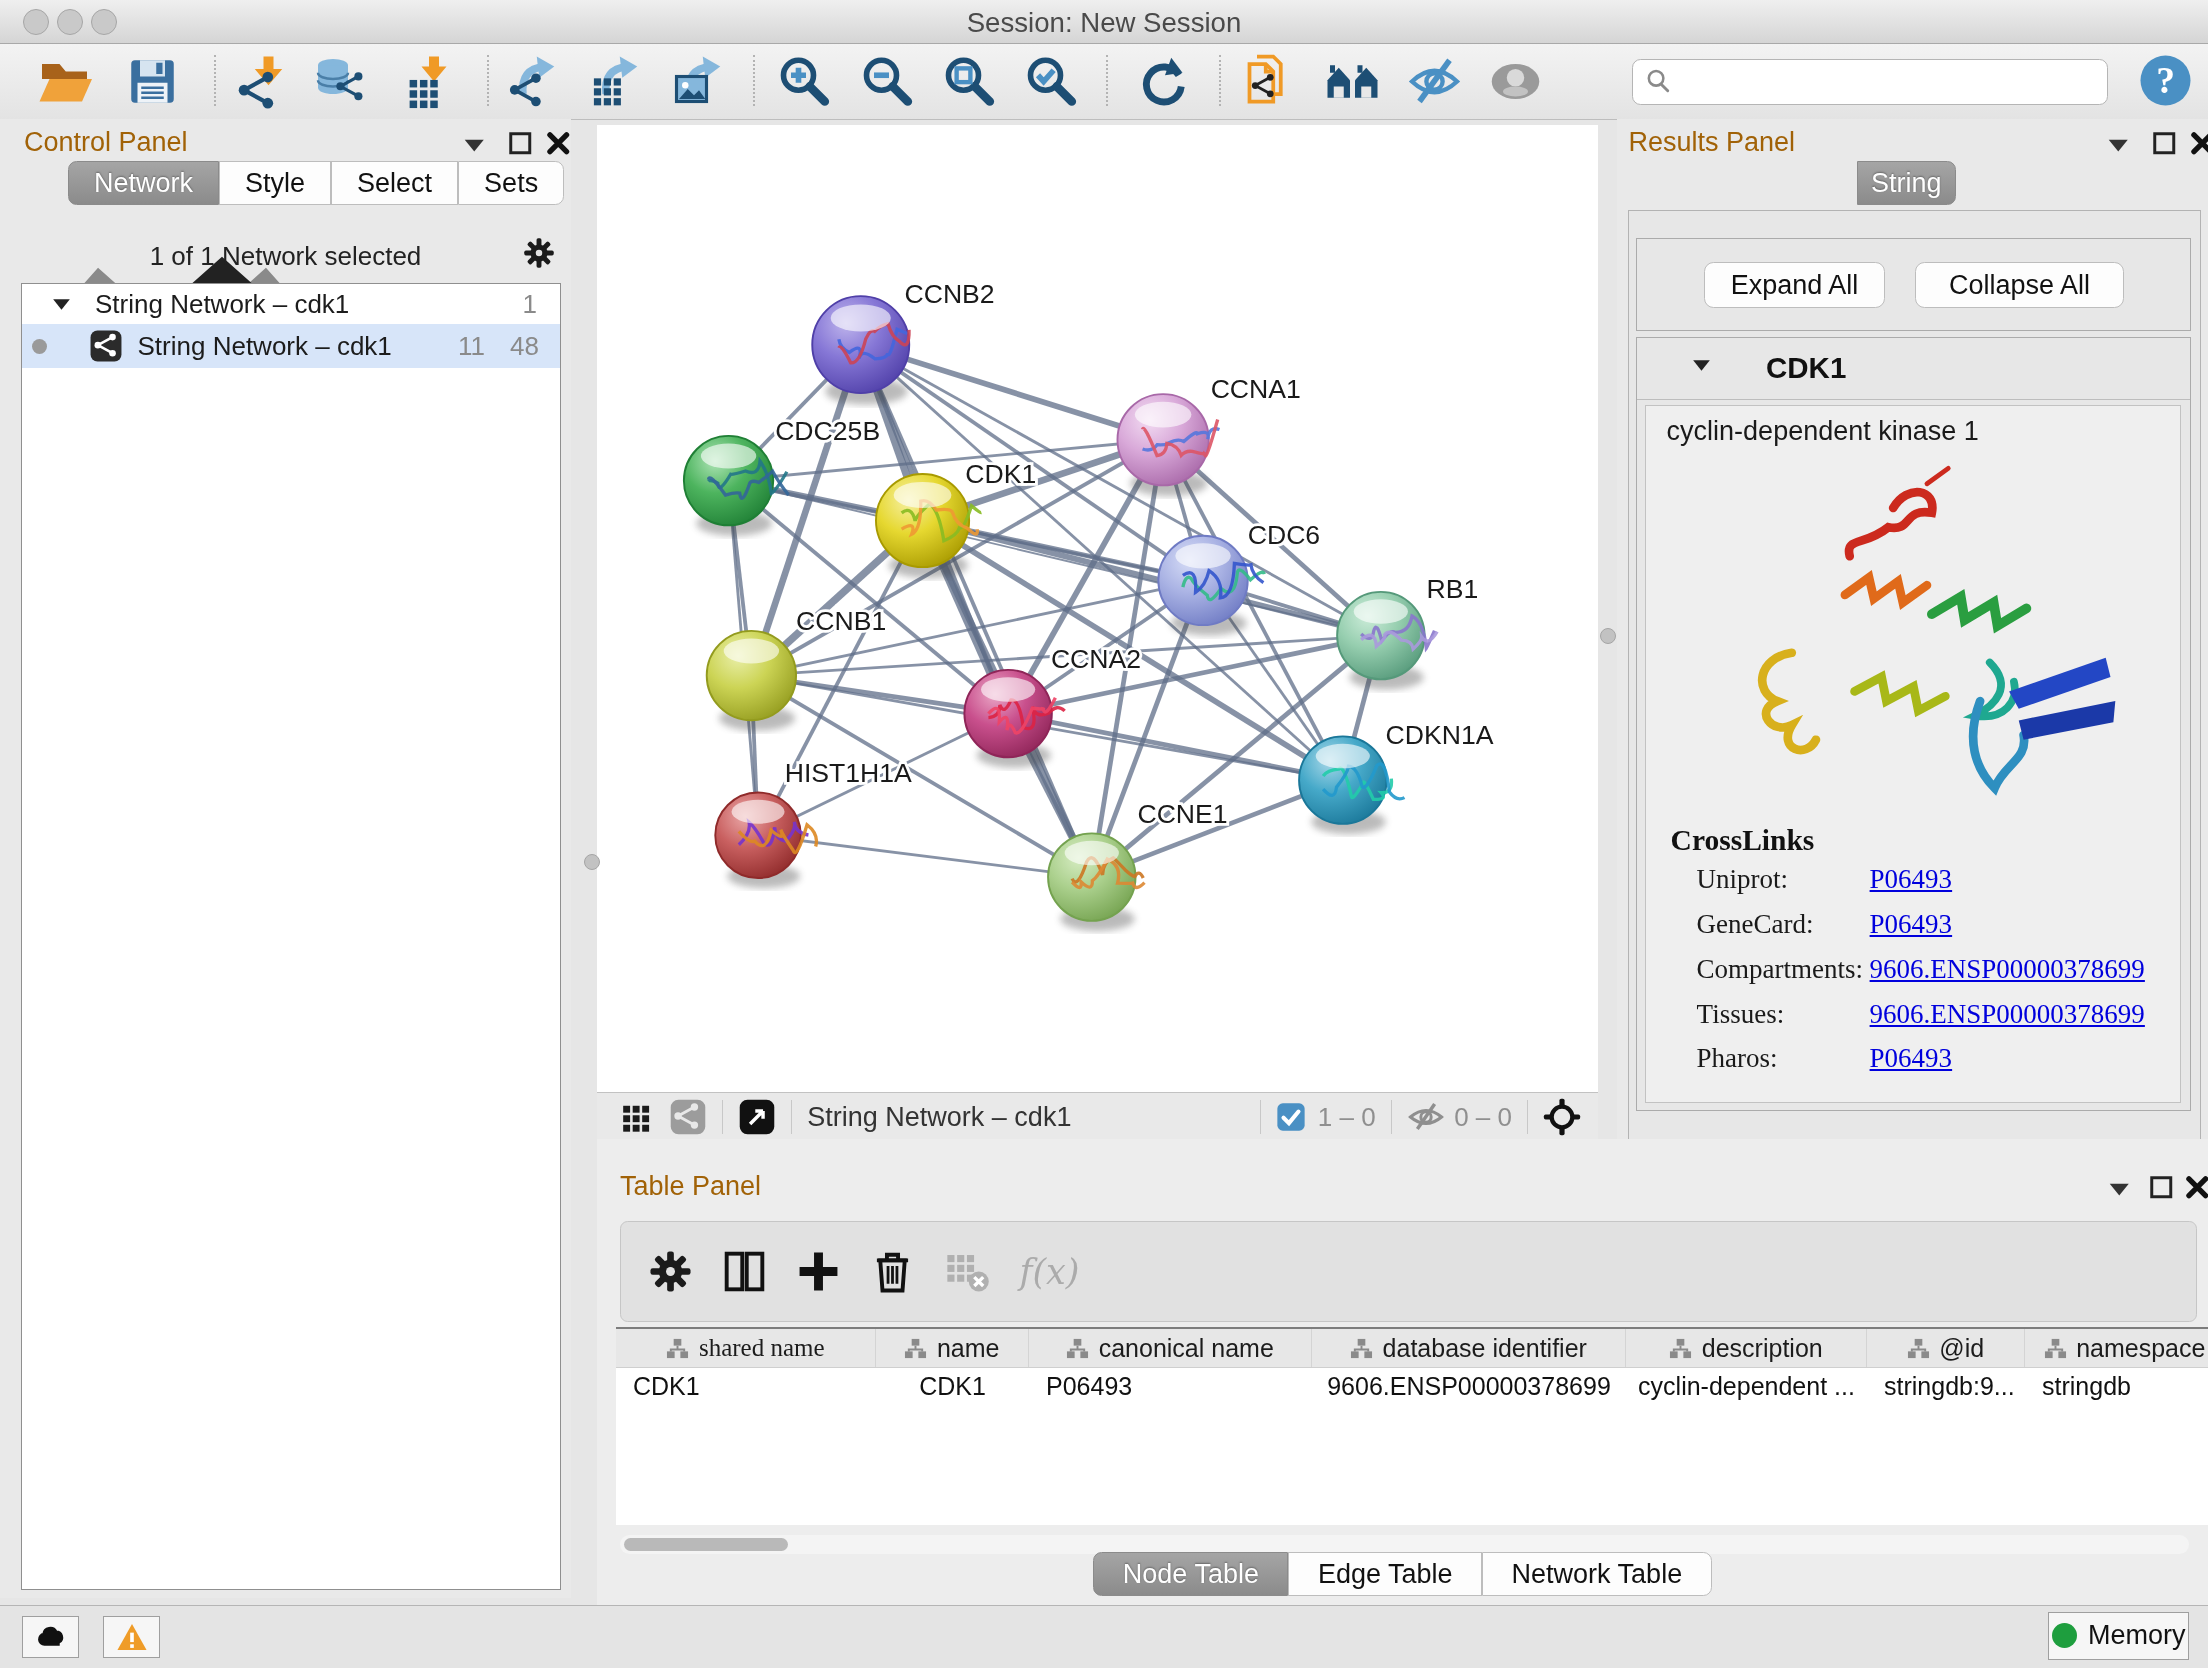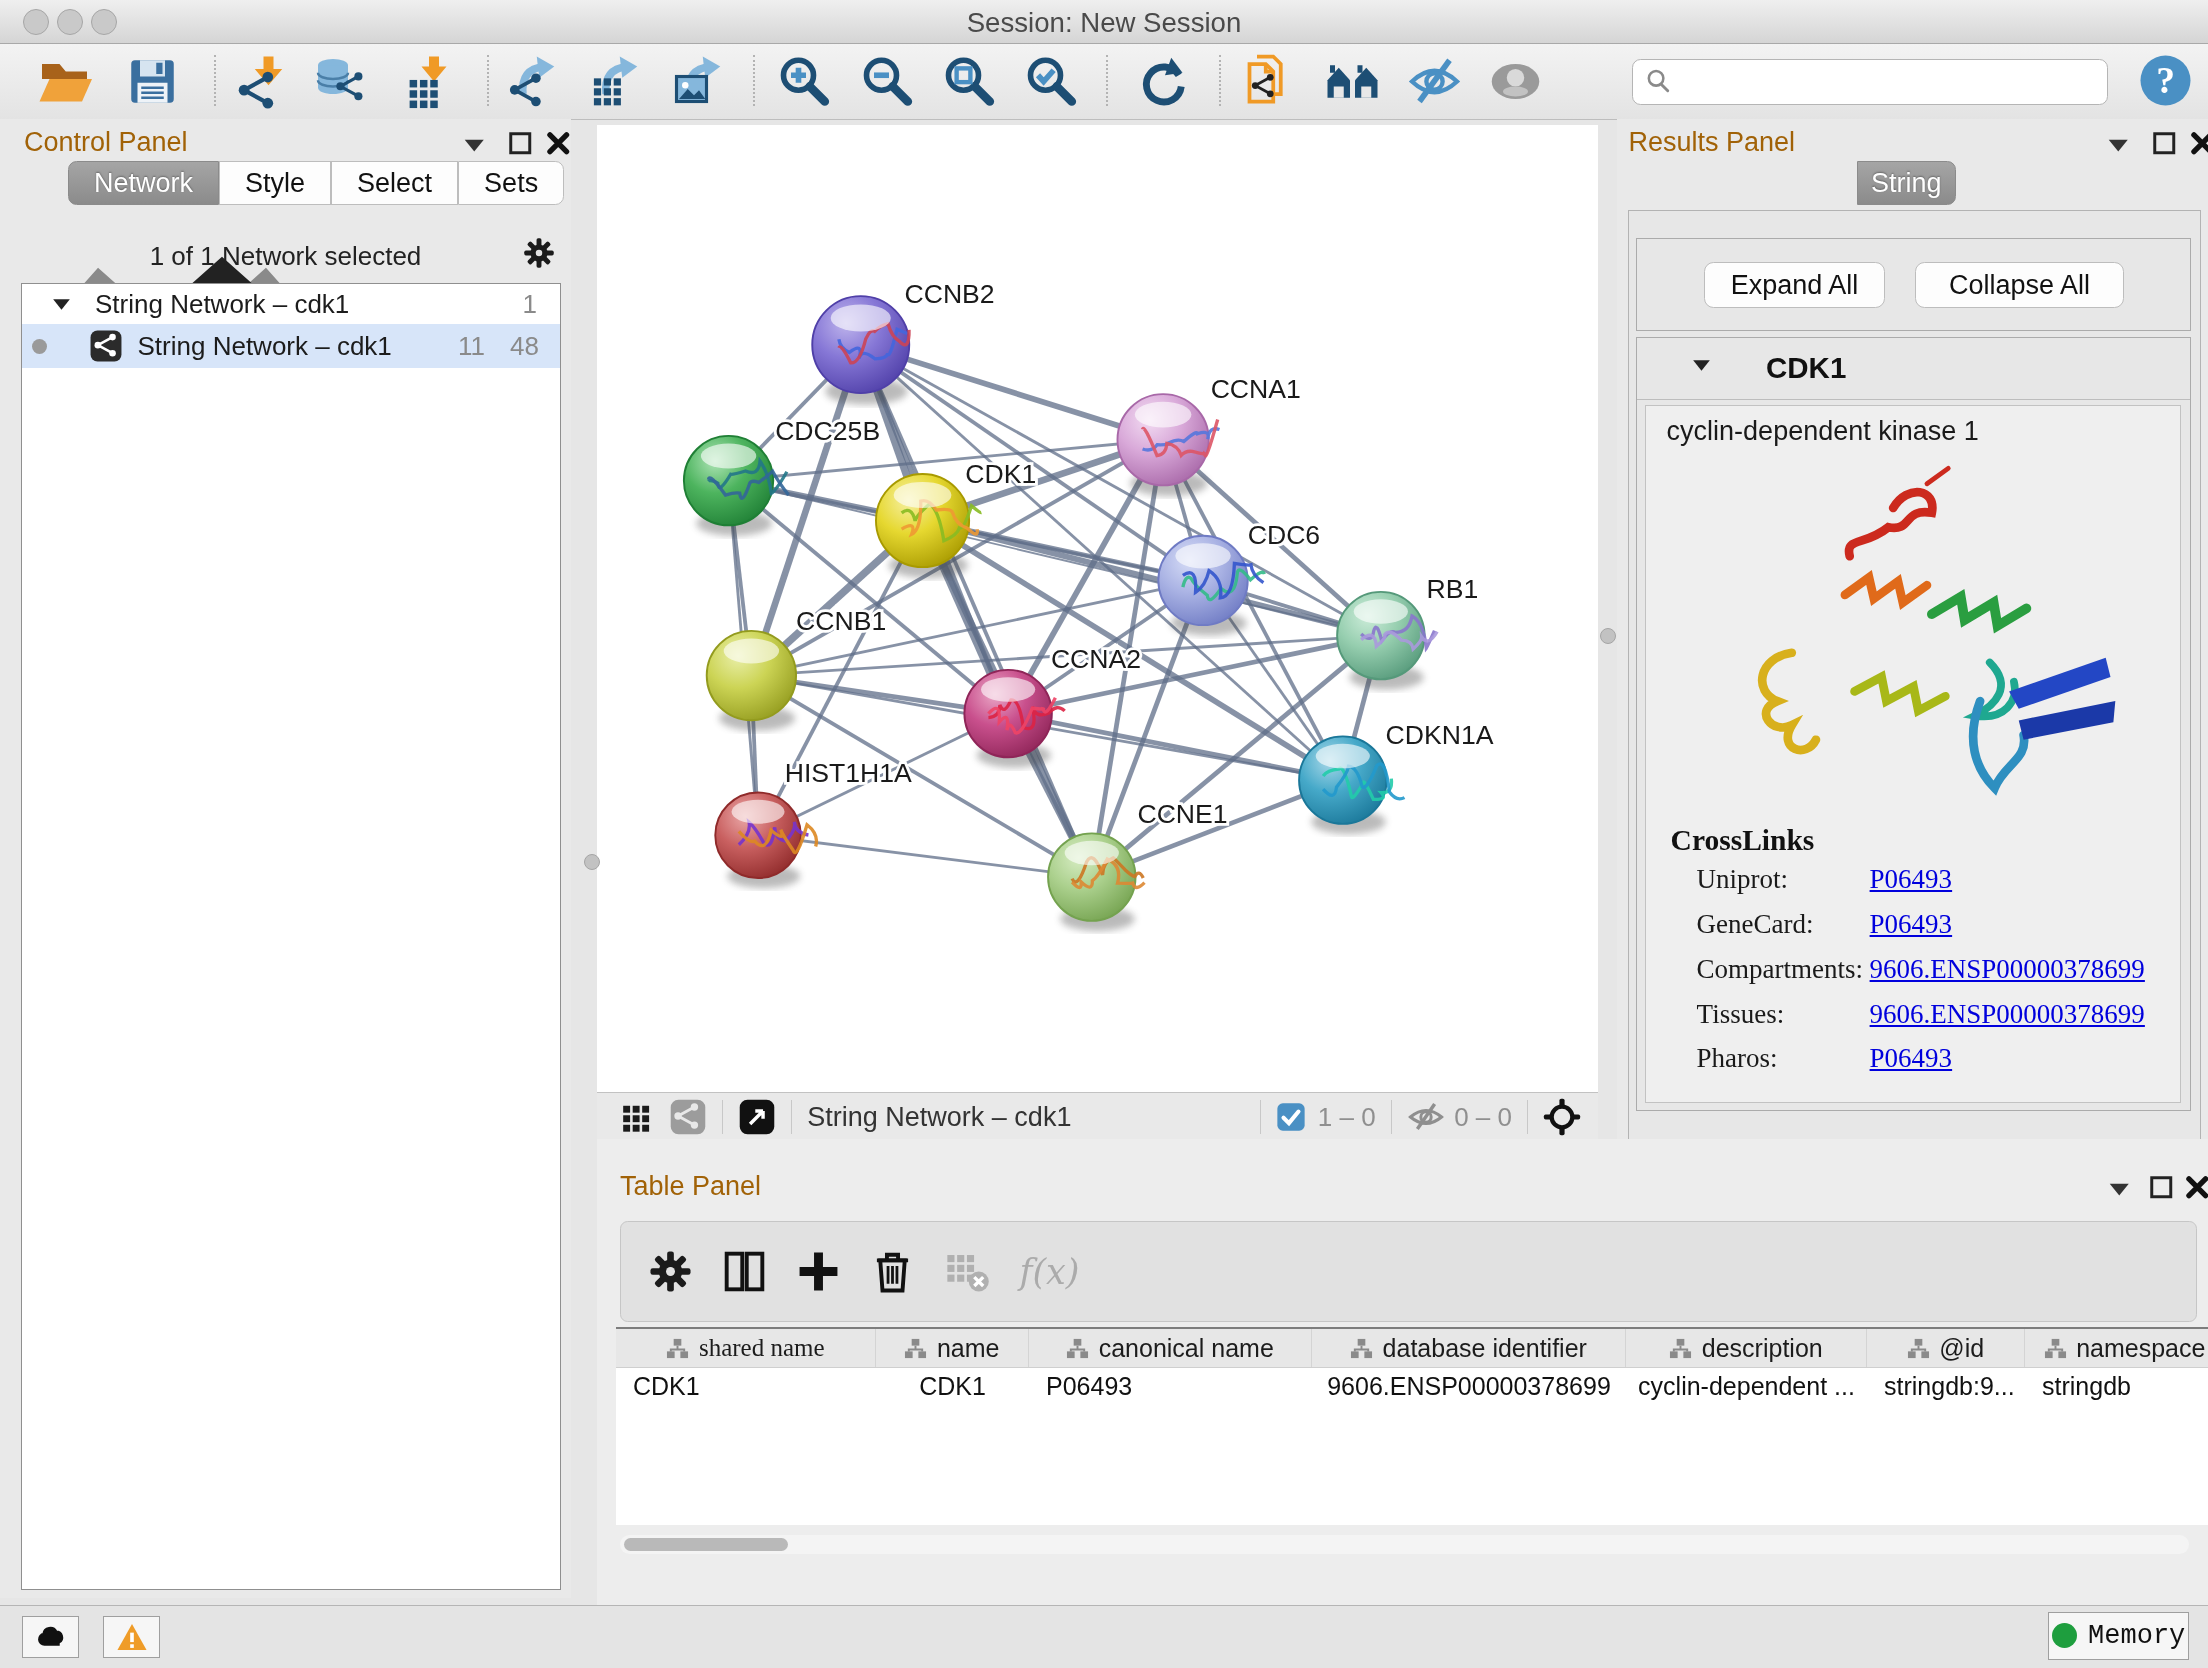--- a/index.html
+++ b/index.html
@@ -84,21 +84,21 @@
   .th svg{width:23px;height:23px;flex:0 0 auto;}
   #tp-datarow{left:0;top:38px;height:38px;display:flex;}
   .td{font-size:25px;color:#111;display:flex;align-items:center;box-sizing:border-box;
       padding:0 17px;flex:0 0 auto;overflow:hidden;white-space:nowrap;}
   .td.c{justify-content:center;}
   #tp-scroll{left:23px;top:396px;width:1569px;height:19px;background:#f4f4f4;border-radius:9.5px;}
   #tp-thumb{left:3.8px;top:2.9px;width:164px;height:13.3px;background:#b9b9b9;border-radius:6.7px;}
   #tp-tabs{left:0;top:413px;width:100%;display:flex;justify-content:center;}
 
   
-  #statusbar{left:0;top:1605px;width:2208px;height:63px;background:#e4e4e4;border-top:1px solid #b5b5b5;font-family:Liberation Mono, monospace;}
+  #statusbar{left:0;top:1605px;width:2208px;height:63px;background:#e4e4e4;border-top:1px solid #b5b5b5;}
   .sb-btn{top:9.5px;width:57px;height:42px;background:#f6f6f6;border:1.9px solid #9f9f9f;
     display:flex;align-items:center;justify-content:center;box-sizing:border-box;}
   .sb-btn svg{width:32px;height:32px;}
   #memory-btn{left:2048px;top:5.7px;width:141px;height:48px;background:#f6f6f6;border:1.9px solid #9f9f9f;
     display:flex;align-items:center;justify-content:center;gap:11.4px;font-size:27px;color:#111;box-sizing:border-box;}
   #memory-dot{width:25px;height:25px;border-radius:50%;background:#1e9e3e;}
 
   .net-label{font-size:28px;fill:#1a1a1a;paint-order:stroke;stroke:#ffffff;stroke-width:6px;
     font-family:"Liberation Sans",sans-serif;}
 </style>
@@ -867,20 +867,25 @@
         <div class="td" style="width: 283px;">P06493</div>
         <div class="td c" style="width: 314px;">9606.ENSP00000378699</div>
         <div class="td c" style="width: 241px;">cyclin-dependent ...</div>
         <div class="td" style="width: 158px;">stringdb:9...</div>
         <div class="td" style="width: 200px;">stringdb</div>
       </div>
   </div>
   <div id="tp-scroll" class="abs">
     <div id="tp-thumb" class="abs"></div>
   </div>
+  <div id="tp-tabs" class="abs">
+      <div class="tabbtn sel first" style="padding: 0px 28.5px;">Node Table</div>
+      <div class="tabbtn" style="padding: 0px 28.5px;">Edge Table</div>
+      <div class="tabbtn last" style="padding: 0px 28.5px;">Network Table</div>
+    </div>
 </div>
 
 <div id="statusbar" class="abs">
   <div class="sb-btn abs" style="left:22px">
     <svg viewBox="0 0 44 44">
         <path fill="#111" d="M13 32a7 7 0 0 1-1-13.9A9 9 0 0 1 29 15a7.5 7.5 0 0 1 4 14z M12 32h22" stroke="#111" stroke-width="4"></path>
       </svg>
   </div>
   <div class="sb-btn abs" style="left:103px">
     <svg viewBox="0 0 44 44">

